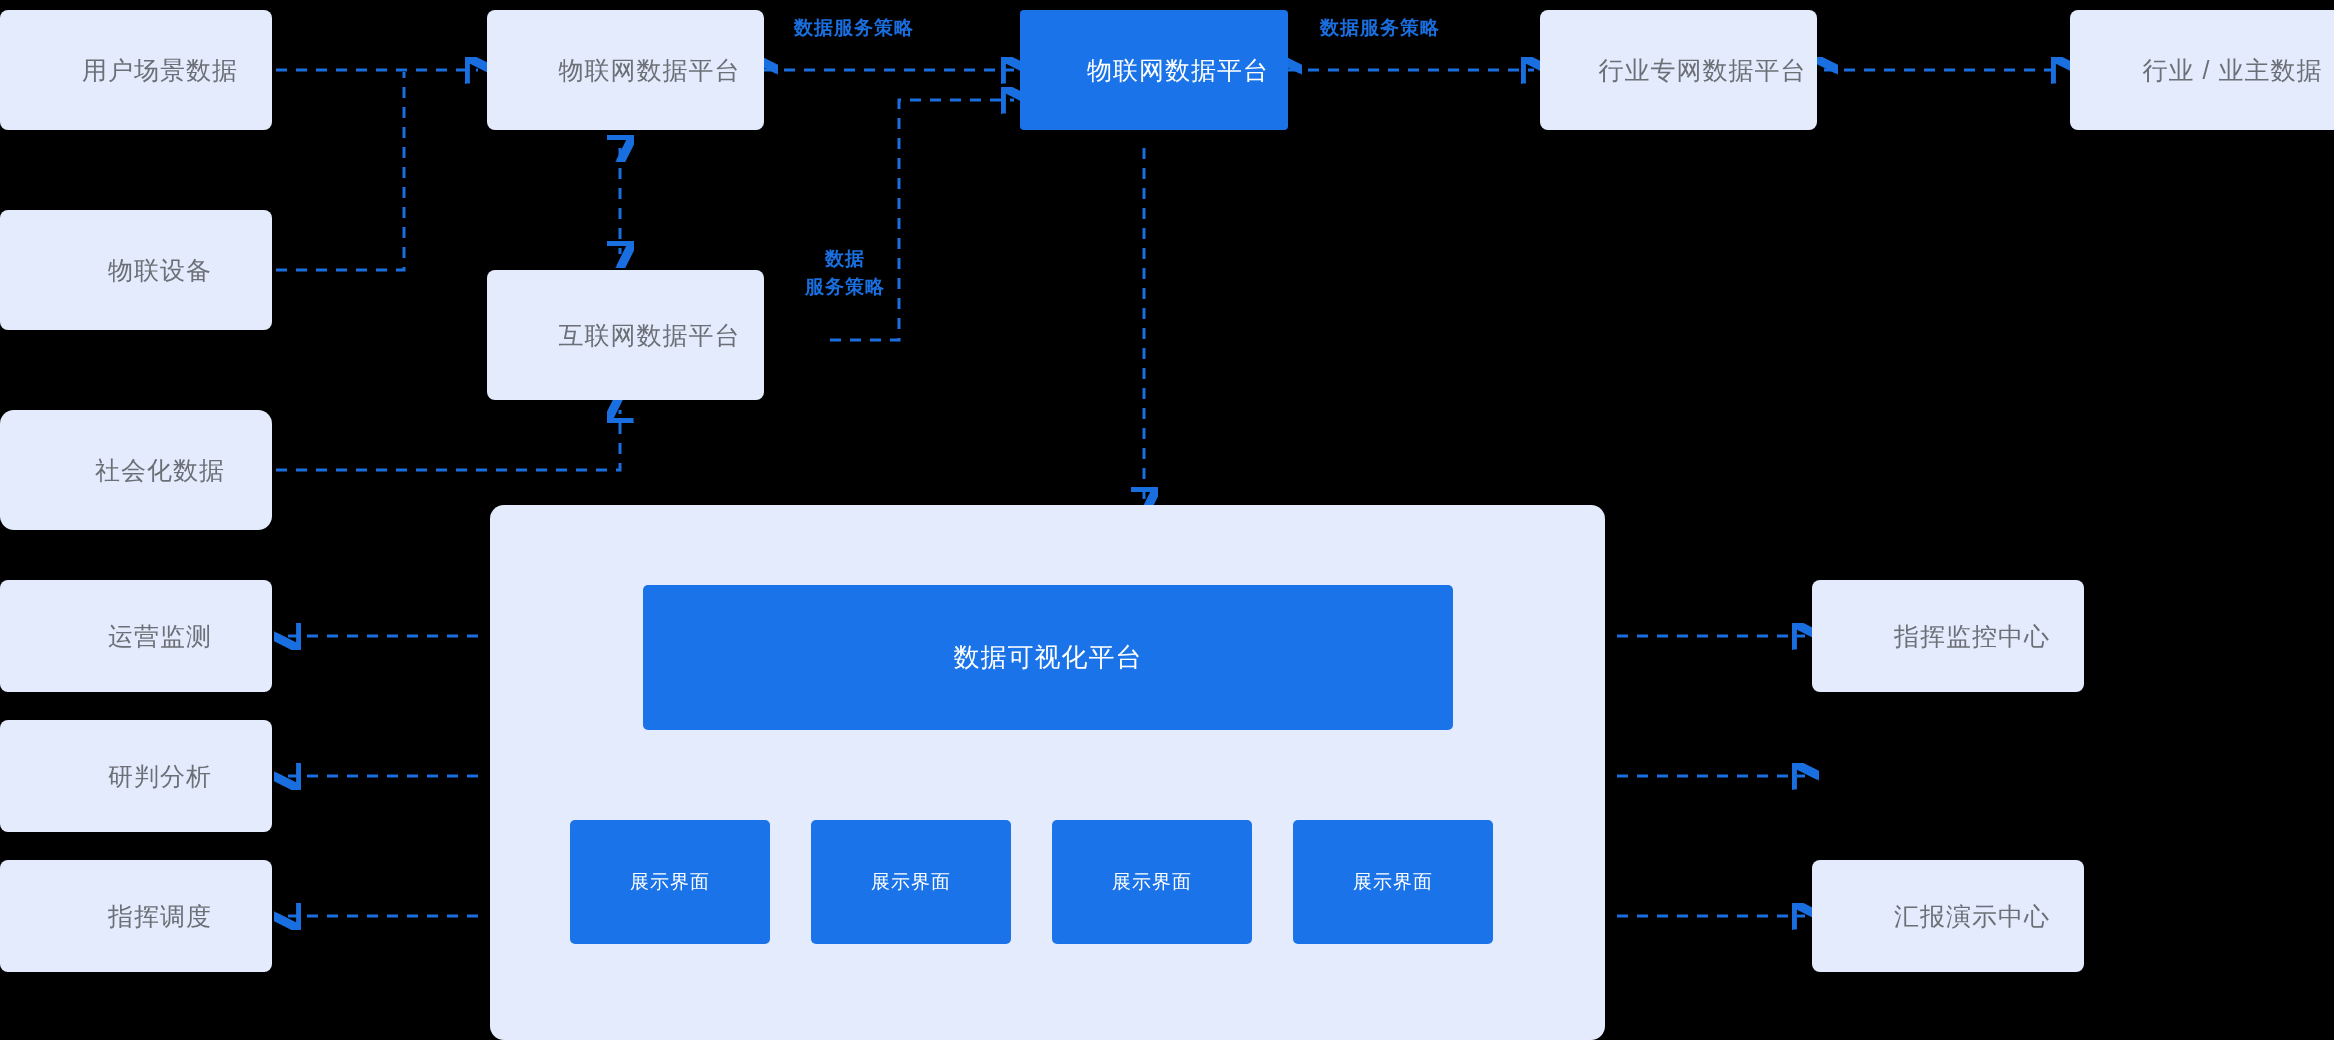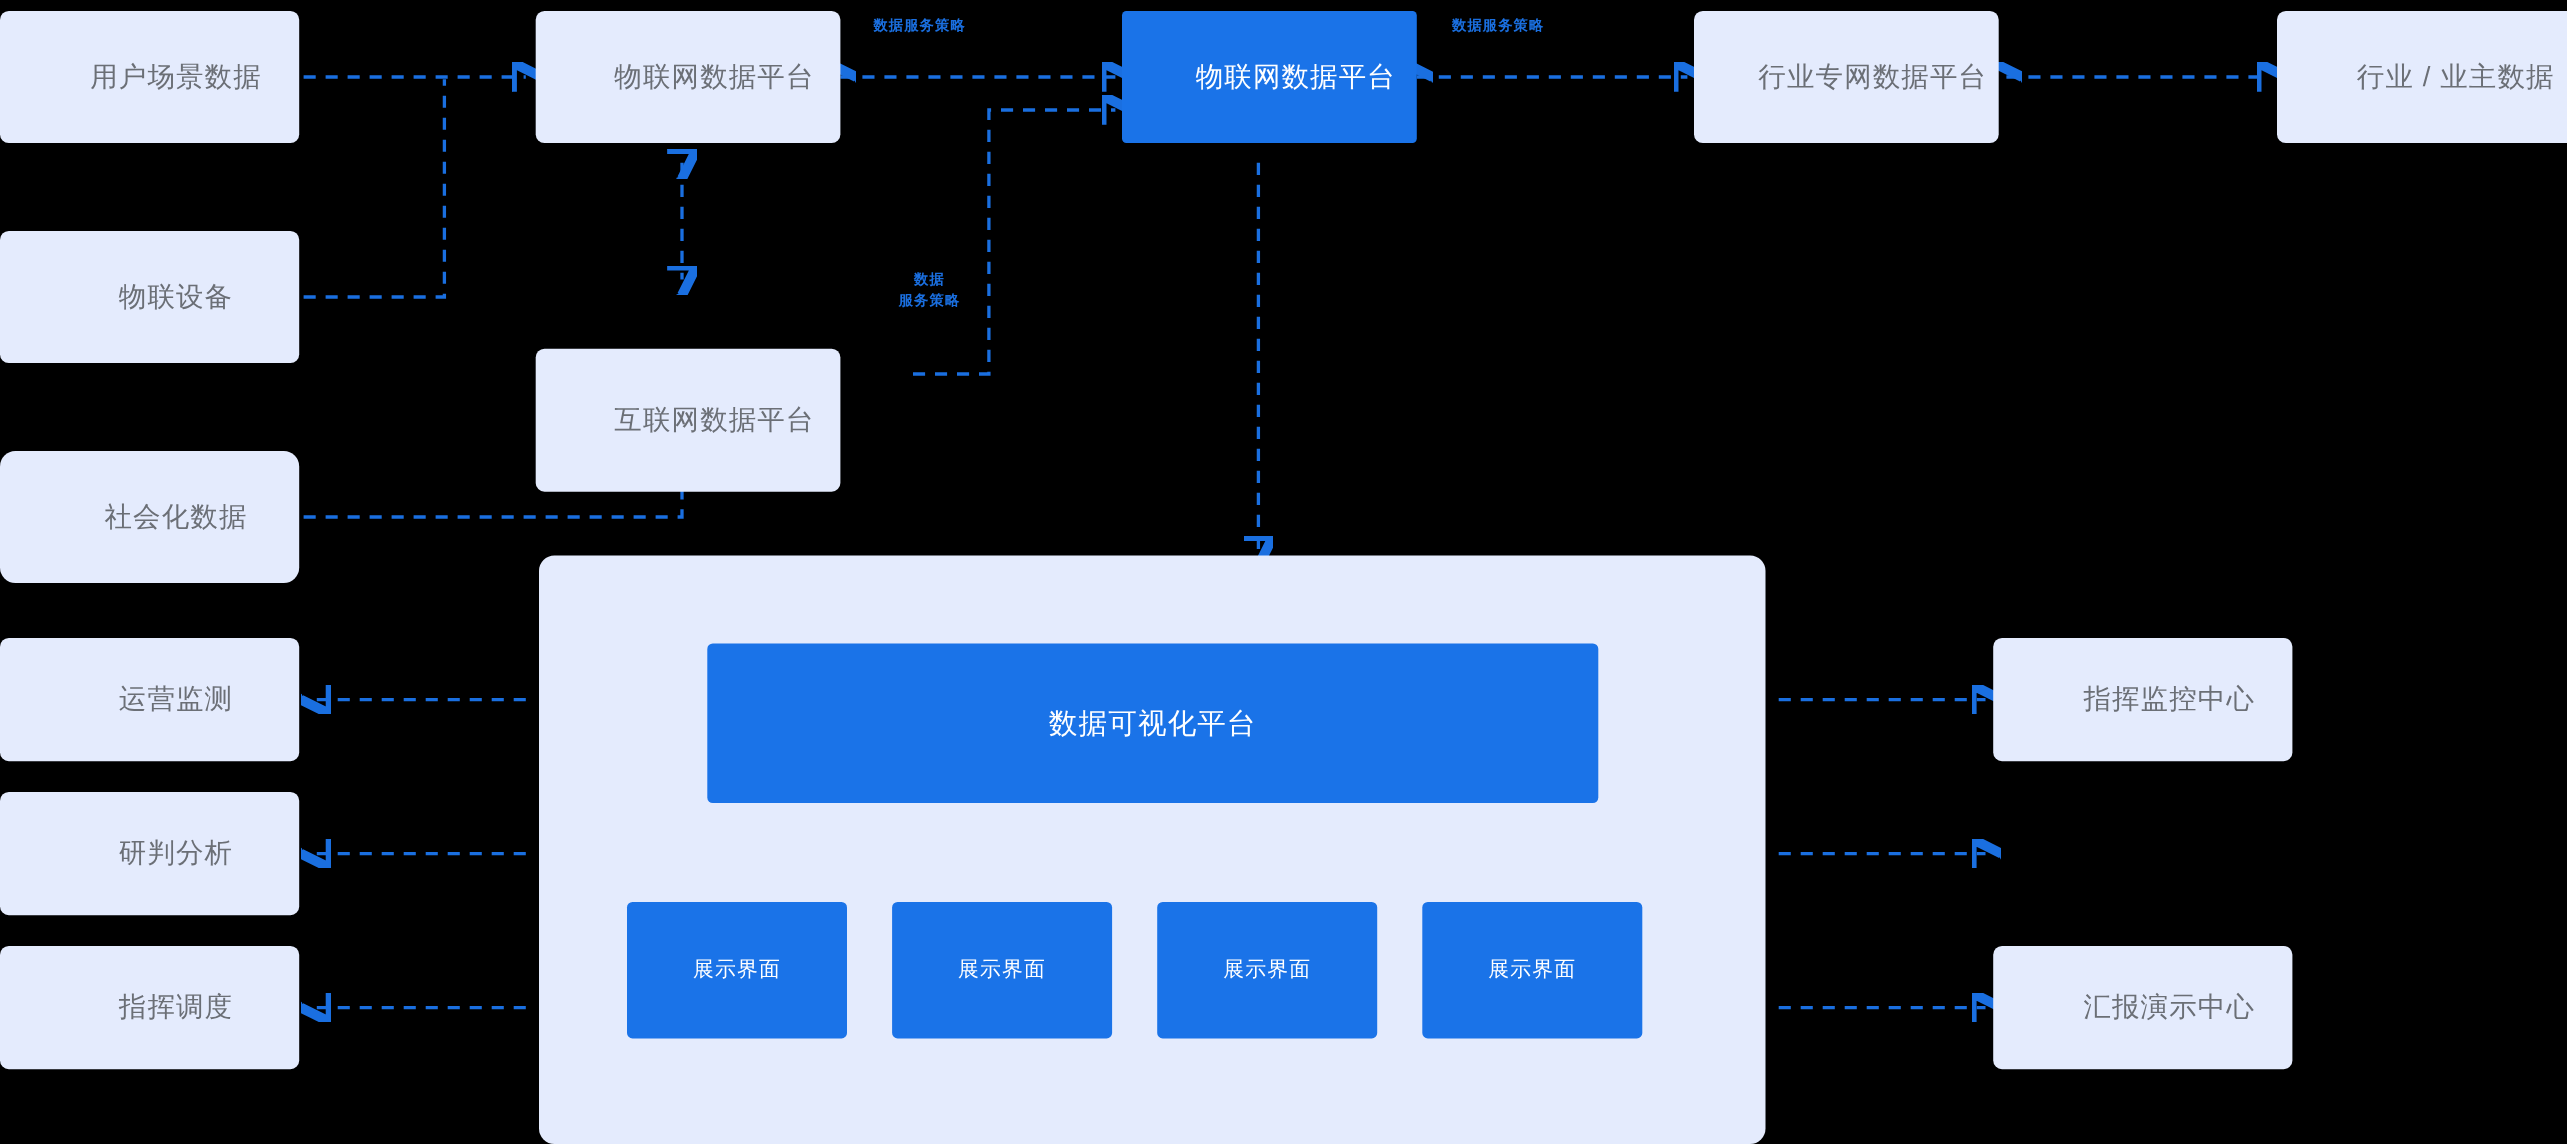--- a/index.html
+++ b/index.html
@@ -18,21 +18,21 @@
   .node.light{background:#e4ebfd;color:#6b6f76;}
   .node.accent{background:#1a73e8;color:#ffffff;}
   .node.panel{background:#e4ebfd;border-radius:14px;}
   .n-lg{font-size:25px;padding-left:48px;}
   .n-md{font-size:19px;}
   .n-xl{font-size:26px;}
 
   .edgelabel{
     position:absolute;
     color:#1a6fe0;
-    font-size:13px;
+    font-size:19px;
     font-weight:bold;
     letter-spacing:1px;
     line-height:1.45;
     white-space:nowrap;
     text-align:center;
   }
   svg.wires{position:absolute;left:0;top:0;width:2334px;height:1040px;overflow:visible;pointer-events:none;}
   svg.wires path,svg.wires line{fill:none;stroke:#1a6fe0;stroke-width:3;stroke-dasharray:11 9;}
 </style>
 </head>
@@ -96,21 +96,21 @@
     <span>研判分析</span>
   </div>
   <div class="node light n-lg" style="left:0px;top:860px;width:272px;height:112px;">
     <span>指挥调度</span>
   </div>
 
   <div class="node light n-lg" style="left:487px;top:10px;width:277px;height:120px;">
     <span>物联网数据平台</span>
   </div>
 
-  <div class="node light n-lg" style="left:487px;top:270px;width:277px;height:130px;margin-top:47px;">
+  <div class="node light n-lg" style="left:487px;top:270px;width:277px;height:130px;">
     <span>互联网数据平台</span>
   </div>
 
   <div class="node accent n-lg" style="left:1020px;top:10px;width:268px;height:120px;border-radius:4px;">
     <span>物联网数据平台</span>
   </div>
 
   <div class="node light n-lg" style="left:1540px;top:10px;width:277px;height:120px;">
     <span>行业专网数据平台</span>
   </div>

